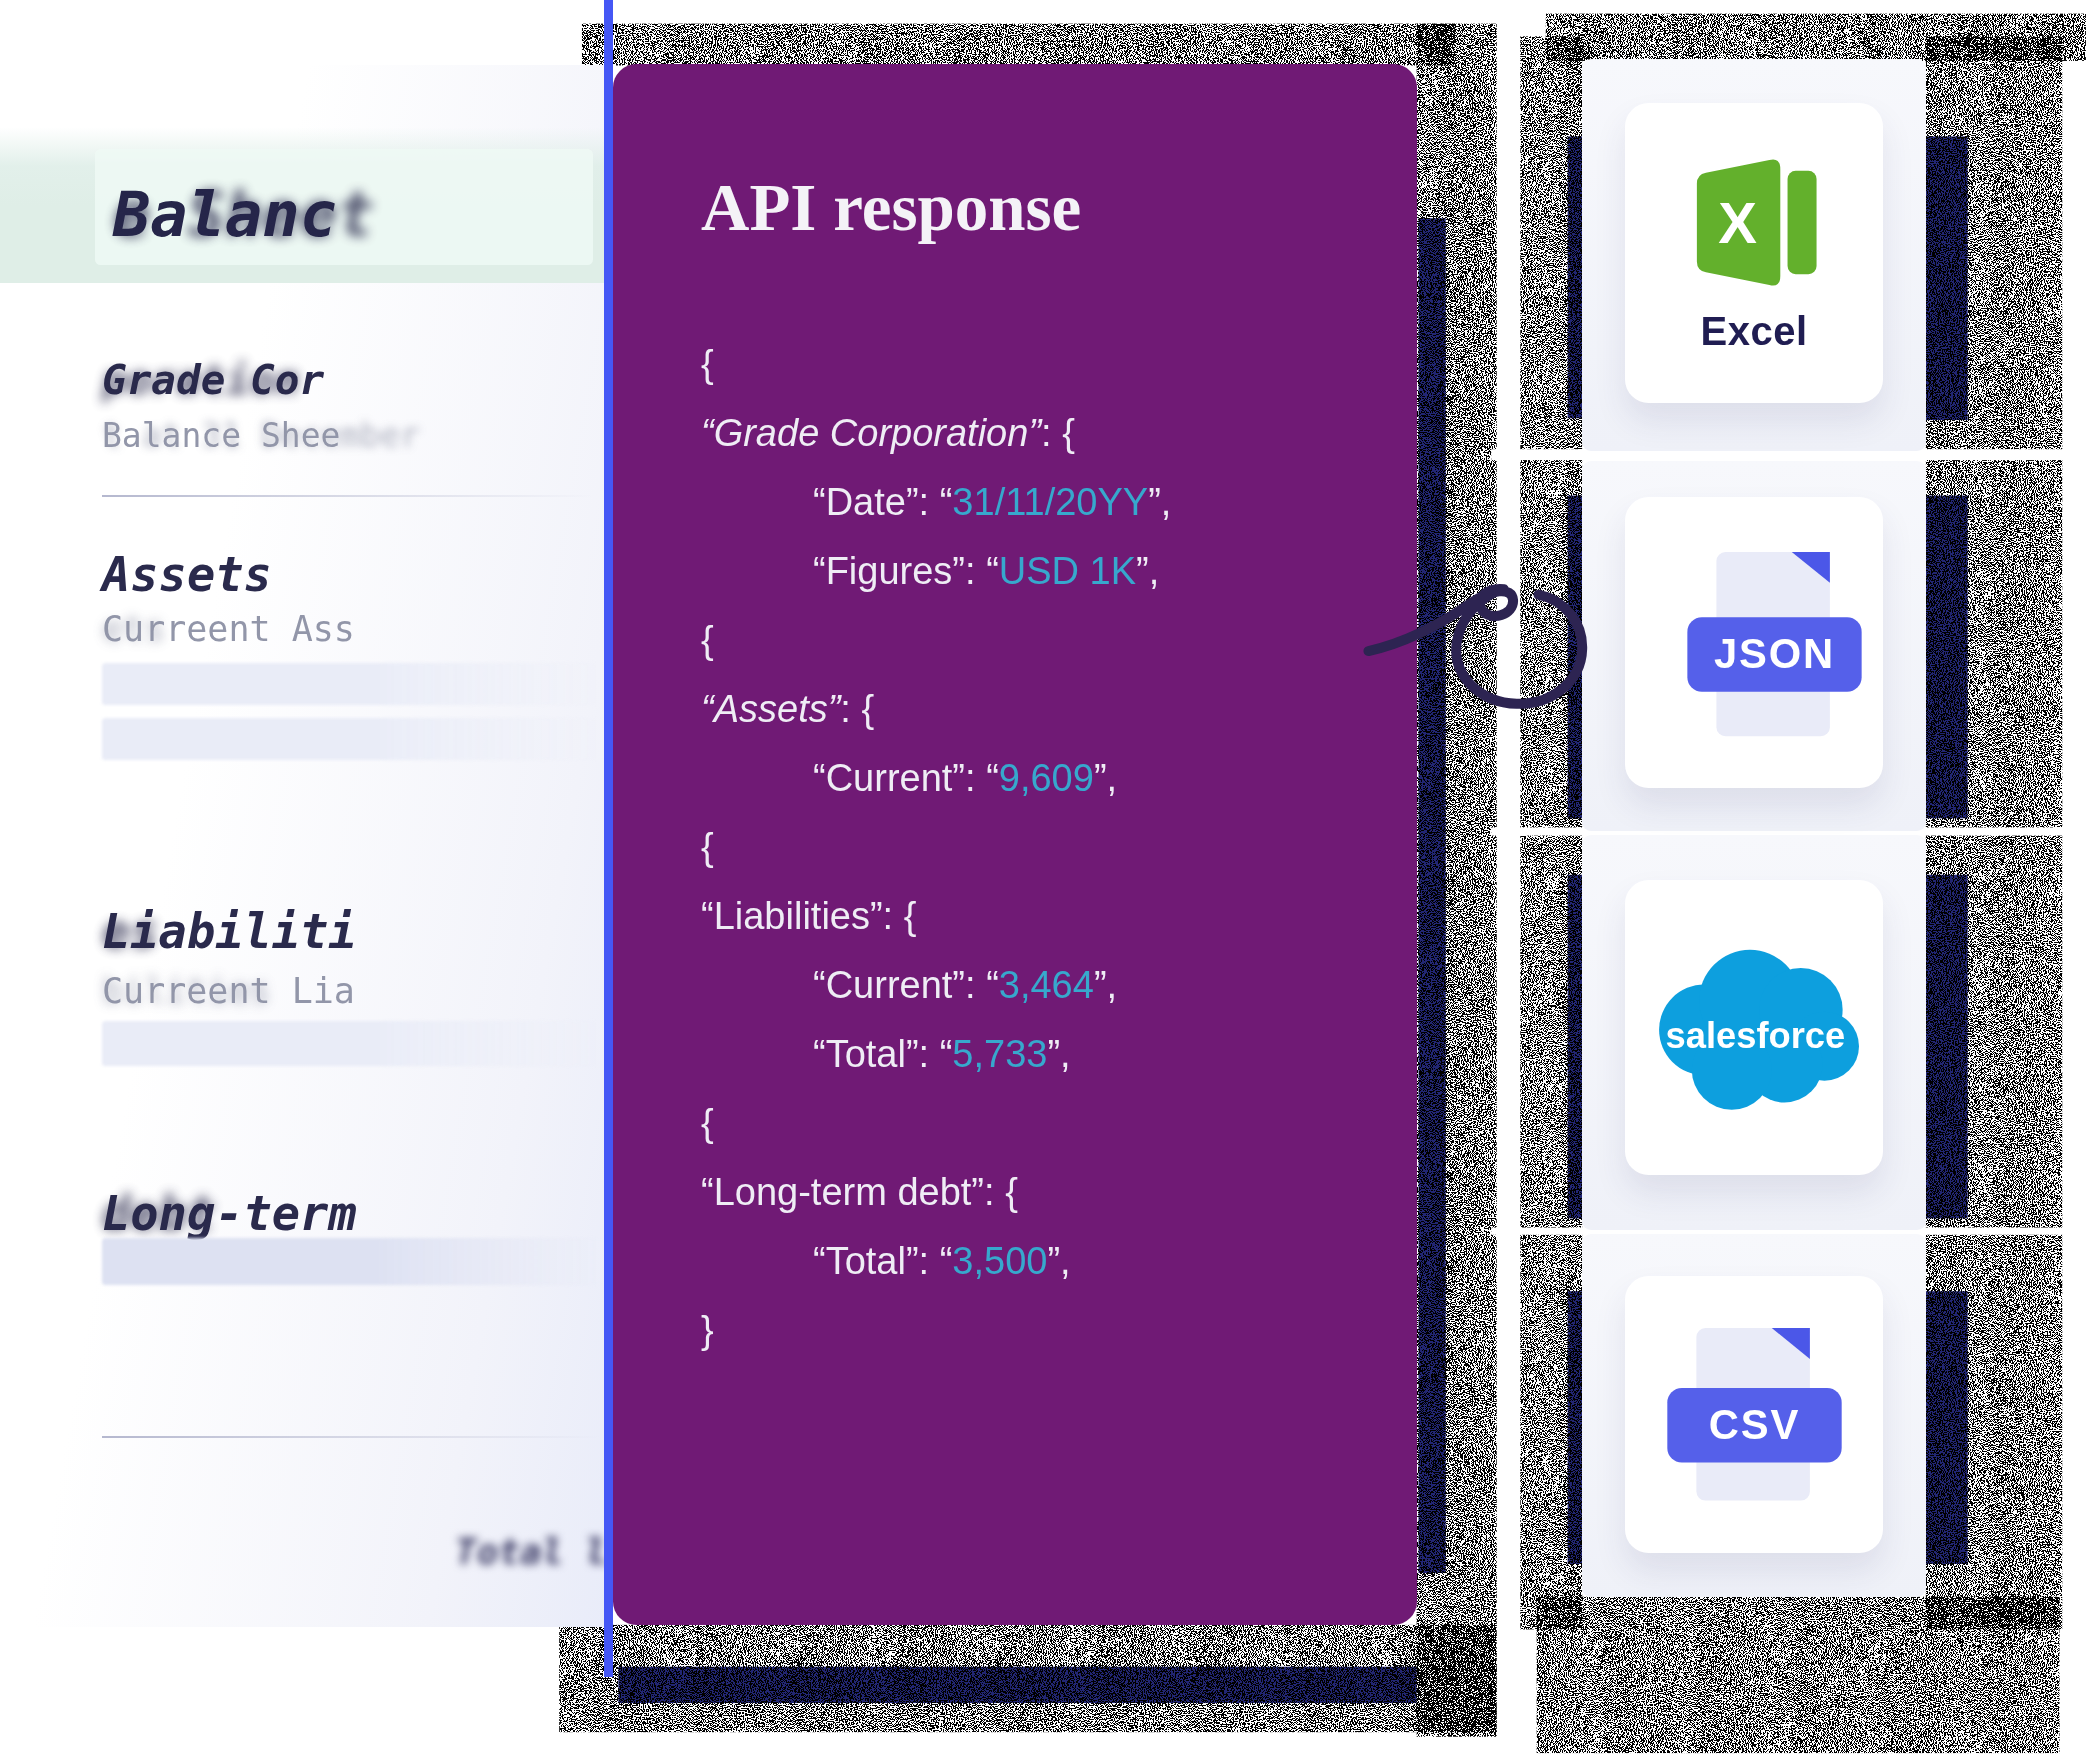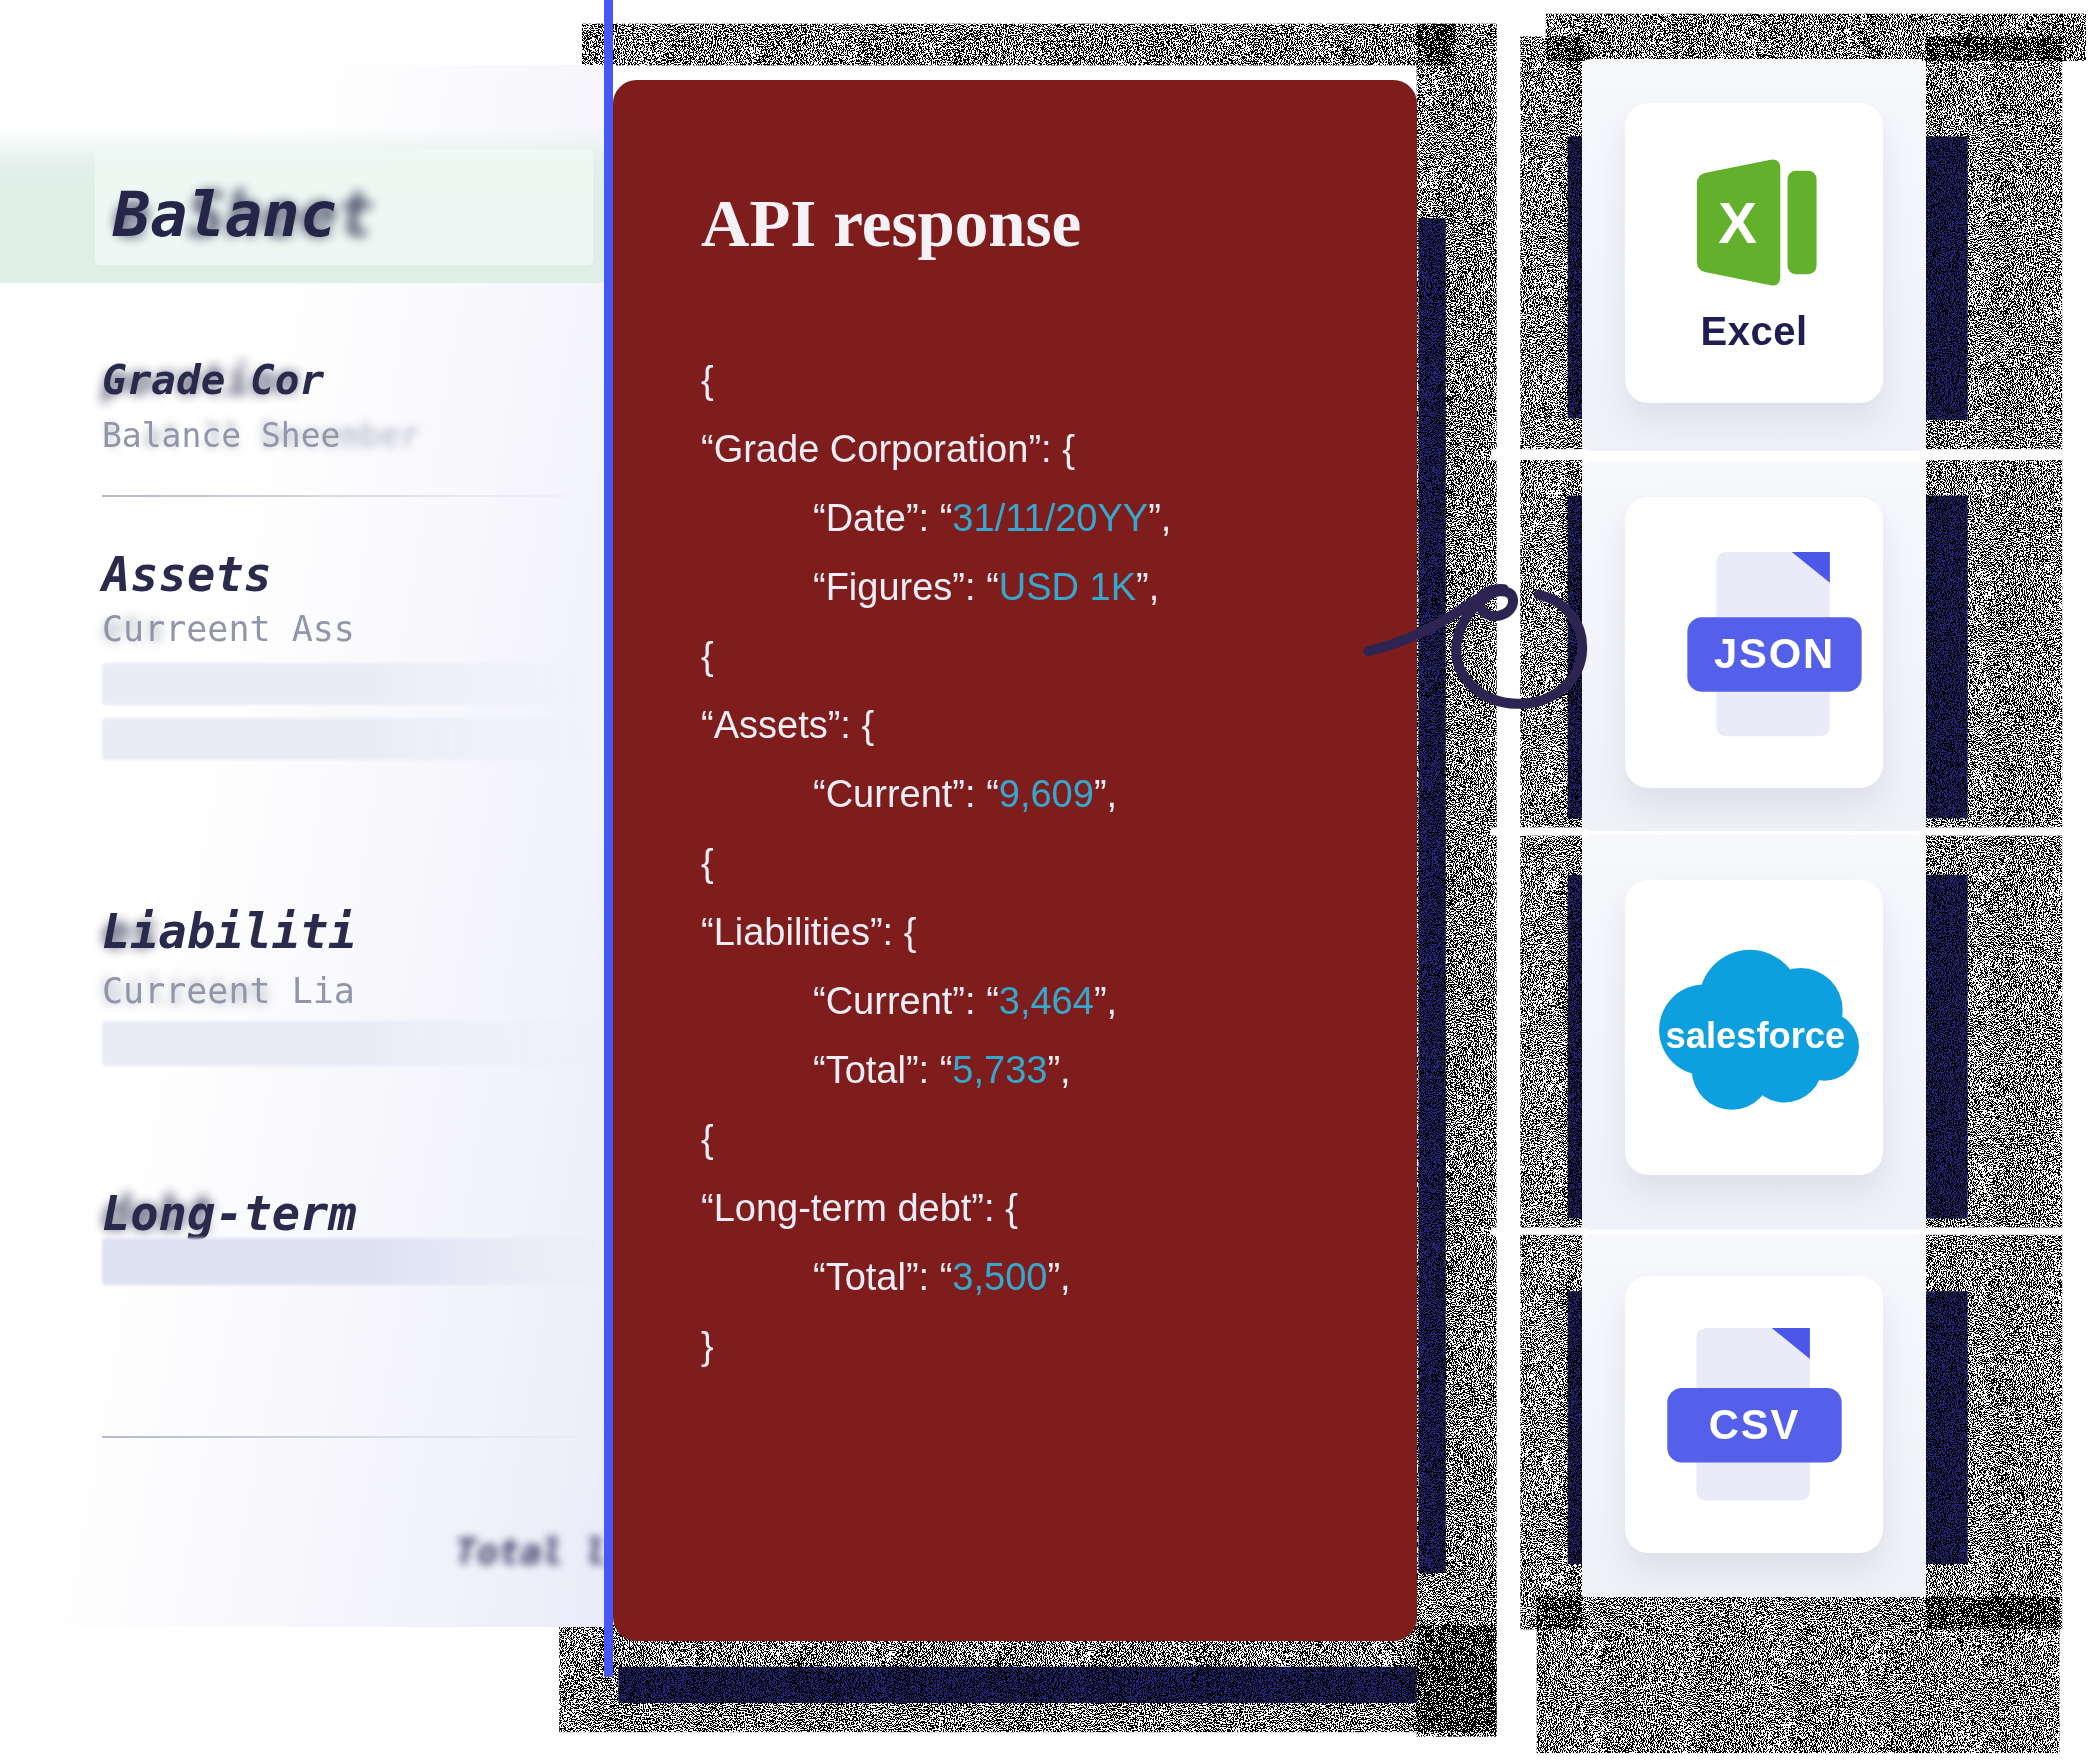--- a/index.html
+++ b/index.html
@@ -38,28 +38,28 @@
        background:linear-gradient(90deg,#e9ecf7 55%,rgba(233,236,247,0) 100%);}
   .bar1{top:598px;height:42px;}
   .bar2{top:653px;height:42px;}
   .bar3{top:956px;height:45px;}
   .bar4{top:1173px;height:47px;background:linear-gradient(90deg,#dde1f2 55%,rgba(221,225,242,0) 100%);}
 
   
   .accent-line{position:absolute;left:604px;top:0;width:9px;height:1677px;background:#4557f5;z-index:3;}
 
   
-  .panel{position:absolute;left:613px;top:64px;width:804px;height:1561px;background:#7f1d1d;
-         border-radius:23.6px;z-index:4;margin-top:16px;}
+  .panel{position:absolute;left:613px;top:64px;width:804px;height:1561px;background:#701a75;
+         border-radius:23.6px;z-index:4;}
   .panel-title{position:absolute;left:88px;top:105px;font-family:"Liberation Serif",serif;font-weight:700;
          font-size:67px;color:#f4f2f7;white-space:pre;}
   .code{position:absolute;left:88px;top:266px;font-size:38px;color:#efedf5;}
   .code-line{height:69px;line-height:69px;white-space:pre;}
   .code-line.ind{padding-left:112px;}
-  .it{}
+  .it{font-style:italic;}
   .tl{color:#37a8cd;}
 
   
   .loop{position:absolute;left:0;top:0;z-index:5;}
 
   
   .seg{position:absolute;left:1582px;width:344px;z-index:4;border-radius:9px;
        background:linear-gradient(180deg,#f7f8fc 0%,#eff1f8 100%);}
   .seg1{top:59px;height:392px;}
   .seg2{top:461px;height:370px;}

